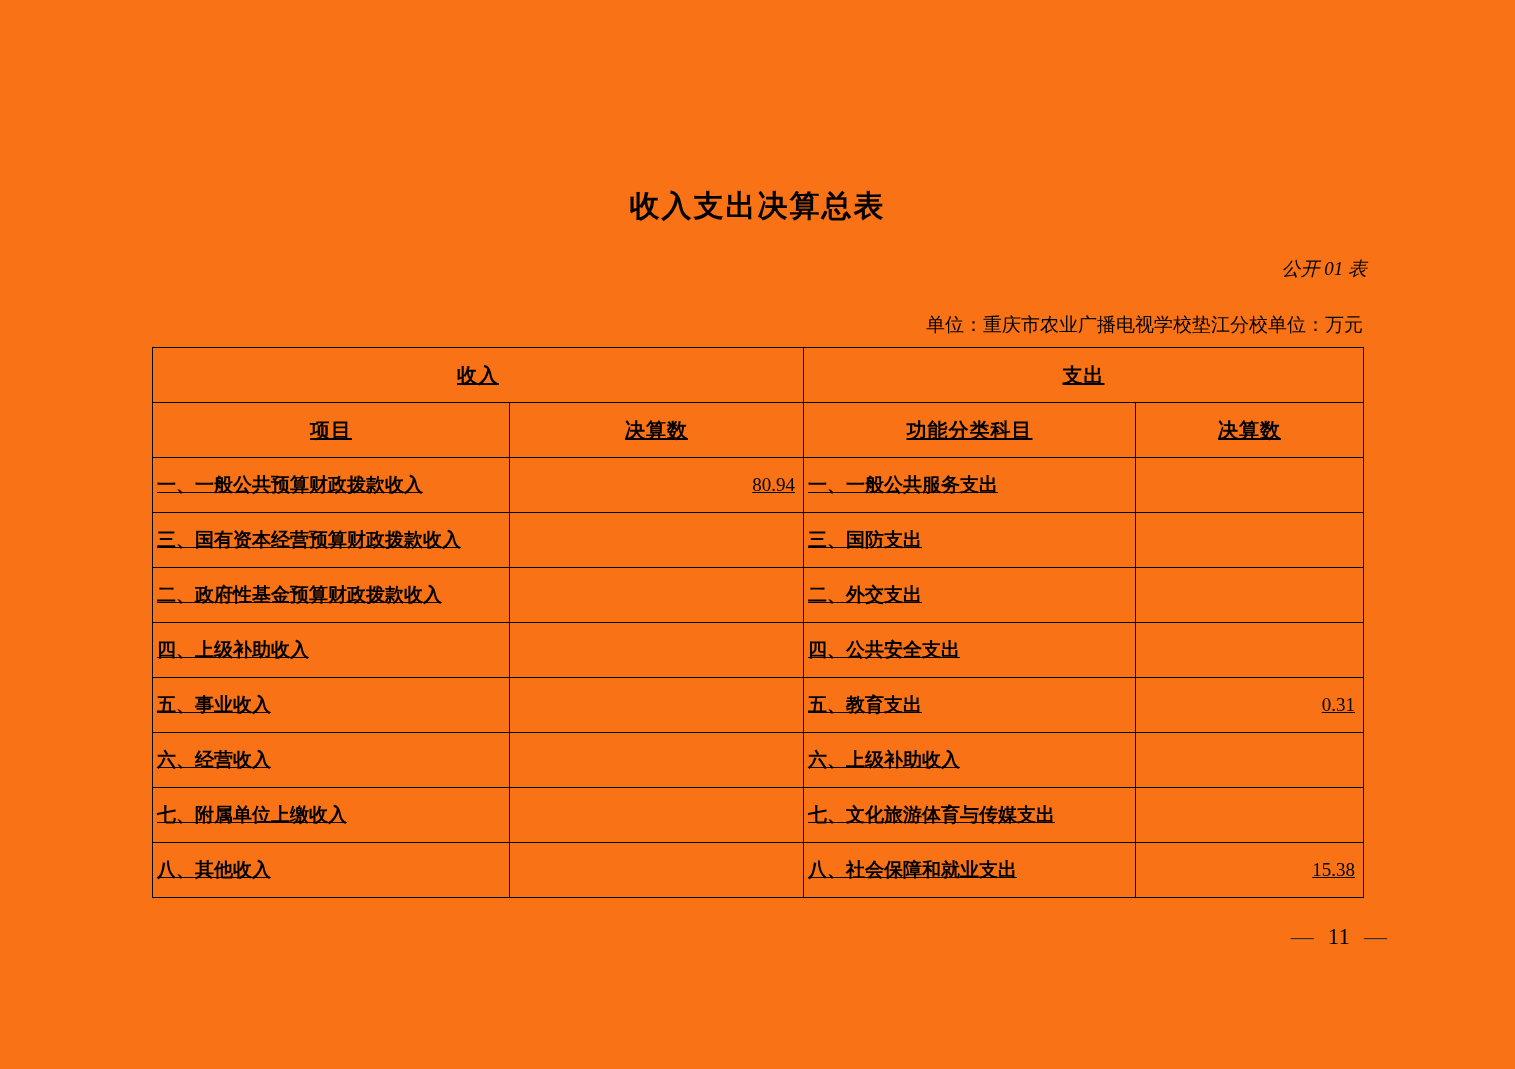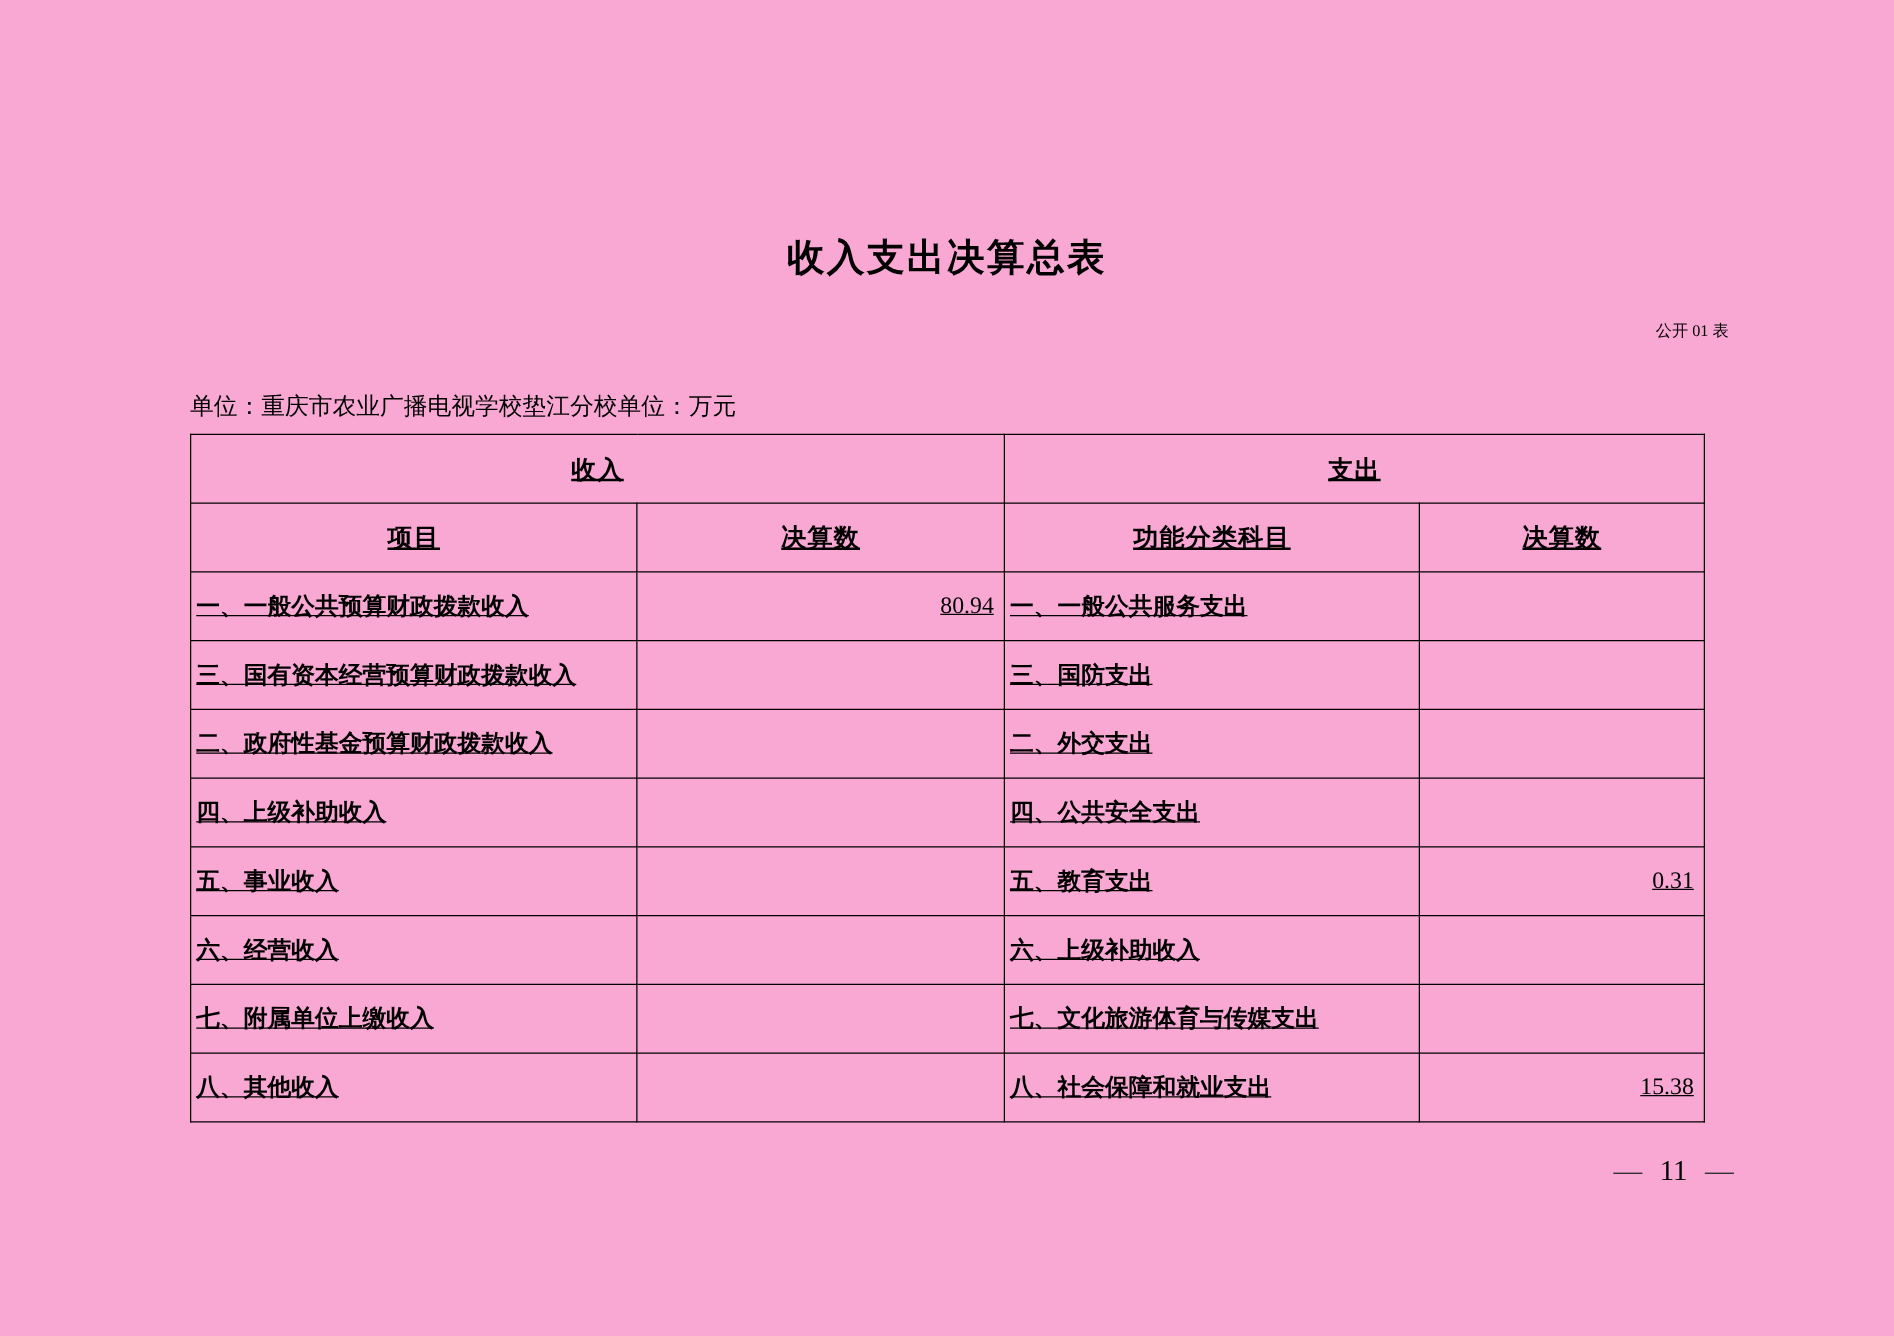--- a/index.html
+++ b/index.html
@@ -4,49 +4,50 @@
 <style>
   html, body {
     margin: 0;
     padding: 0;
     background: #ffffff;
   }
   .page {
     position: relative;
     width: 1515px;
     height: 1069px;
-    background: #f9a8d4;
+    background: #f97316;
     color: #000000;
     font-family: "Liberation Serif", "DejaVu Serif", serif;
     overflow: hidden;
   }
   .doc-title {
     position: absolute;
     left: 0;
     top: 186px;
     width: 100%;
     margin: 0;
     text-align: center;
     font-size: 30px;
     font-weight: bold;
     letter-spacing: 2px;
   }
   .table-code {
     position: absolute;
     top: 256px;
-    right: 132px;
-    font-size: 13px;
+    right: 148px;
+    font-size: 19px;
+    font-style: italic;
   }
   .unit-row {
     position: absolute;
     left: 152px;
     top: 312px;
     width: 1211px;
     display: flex;
-    justify-content: flex-start;
+    justify-content: flex-end;
     font-size: 19px;
   }
   table.main-table {
     position: absolute;
     left: 152px;
     top: 347px;
     width: 1211px;
     border-collapse: collapse;
     table-layout: fixed;
     text-decoration: underline;

